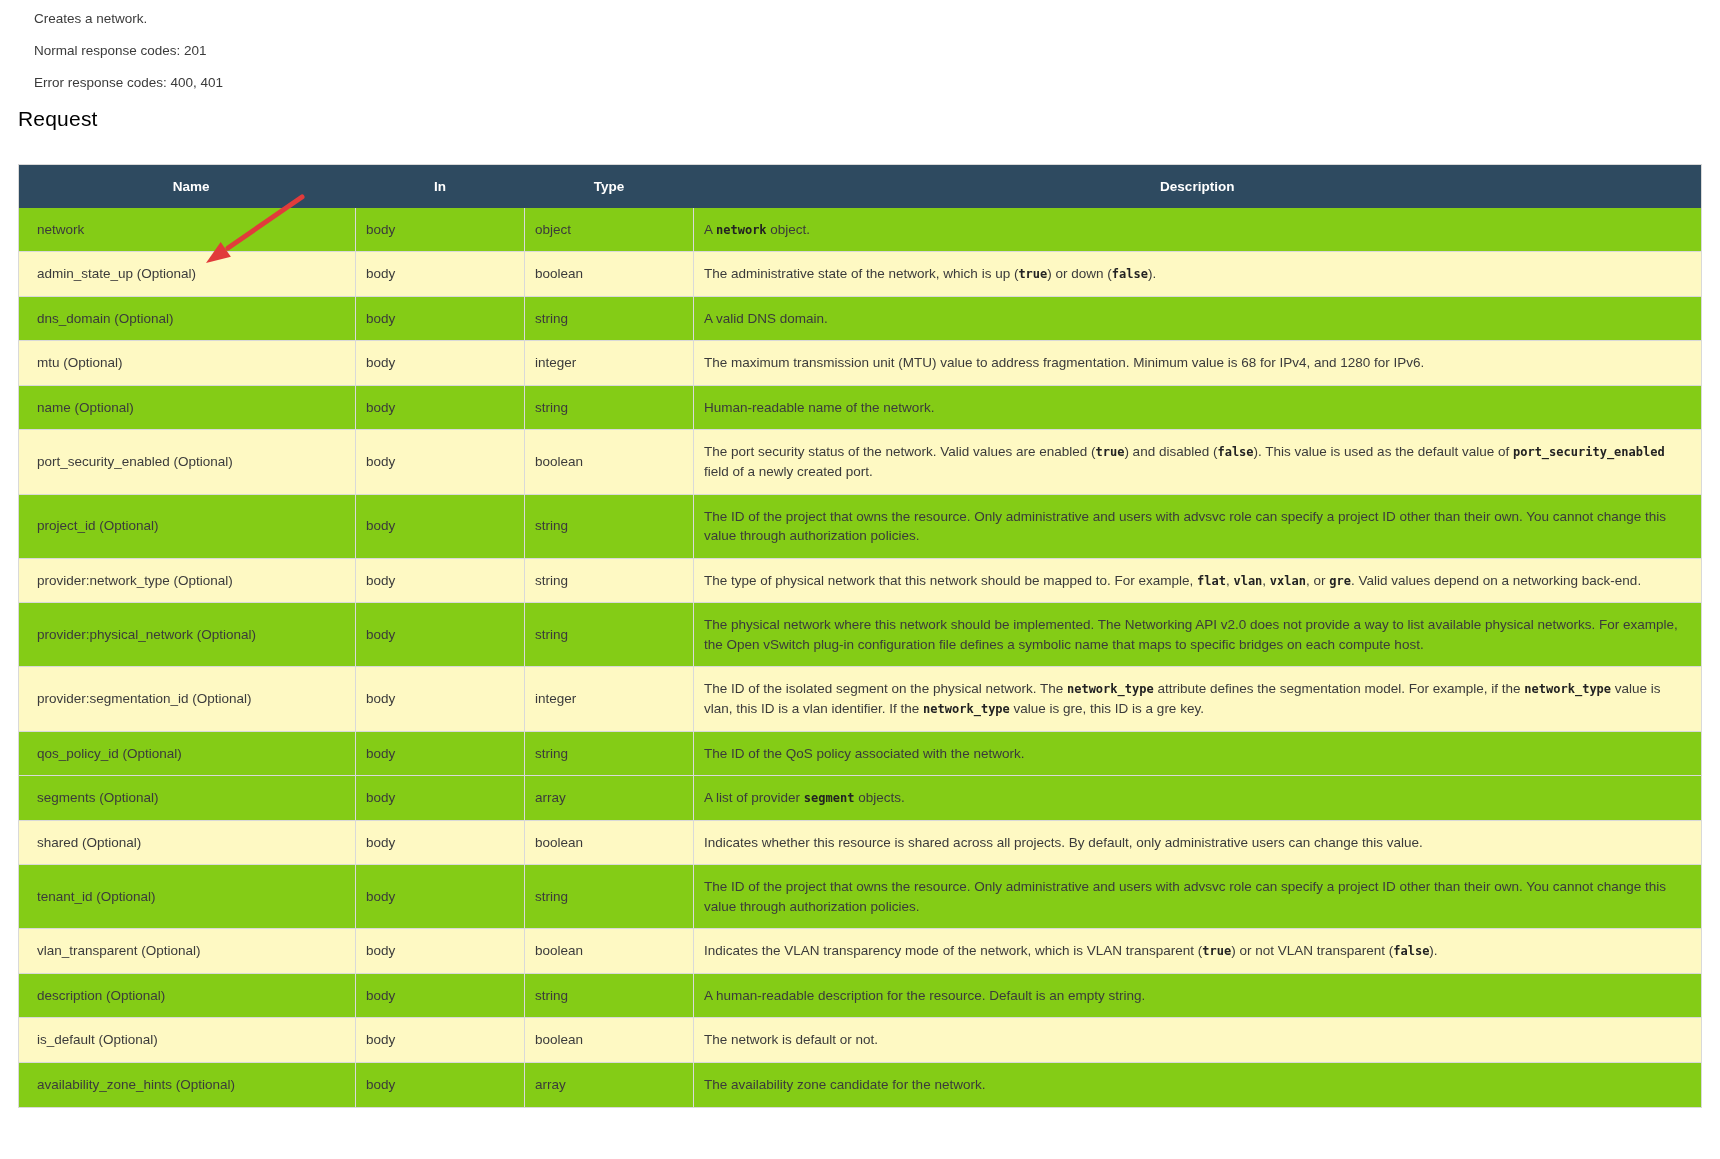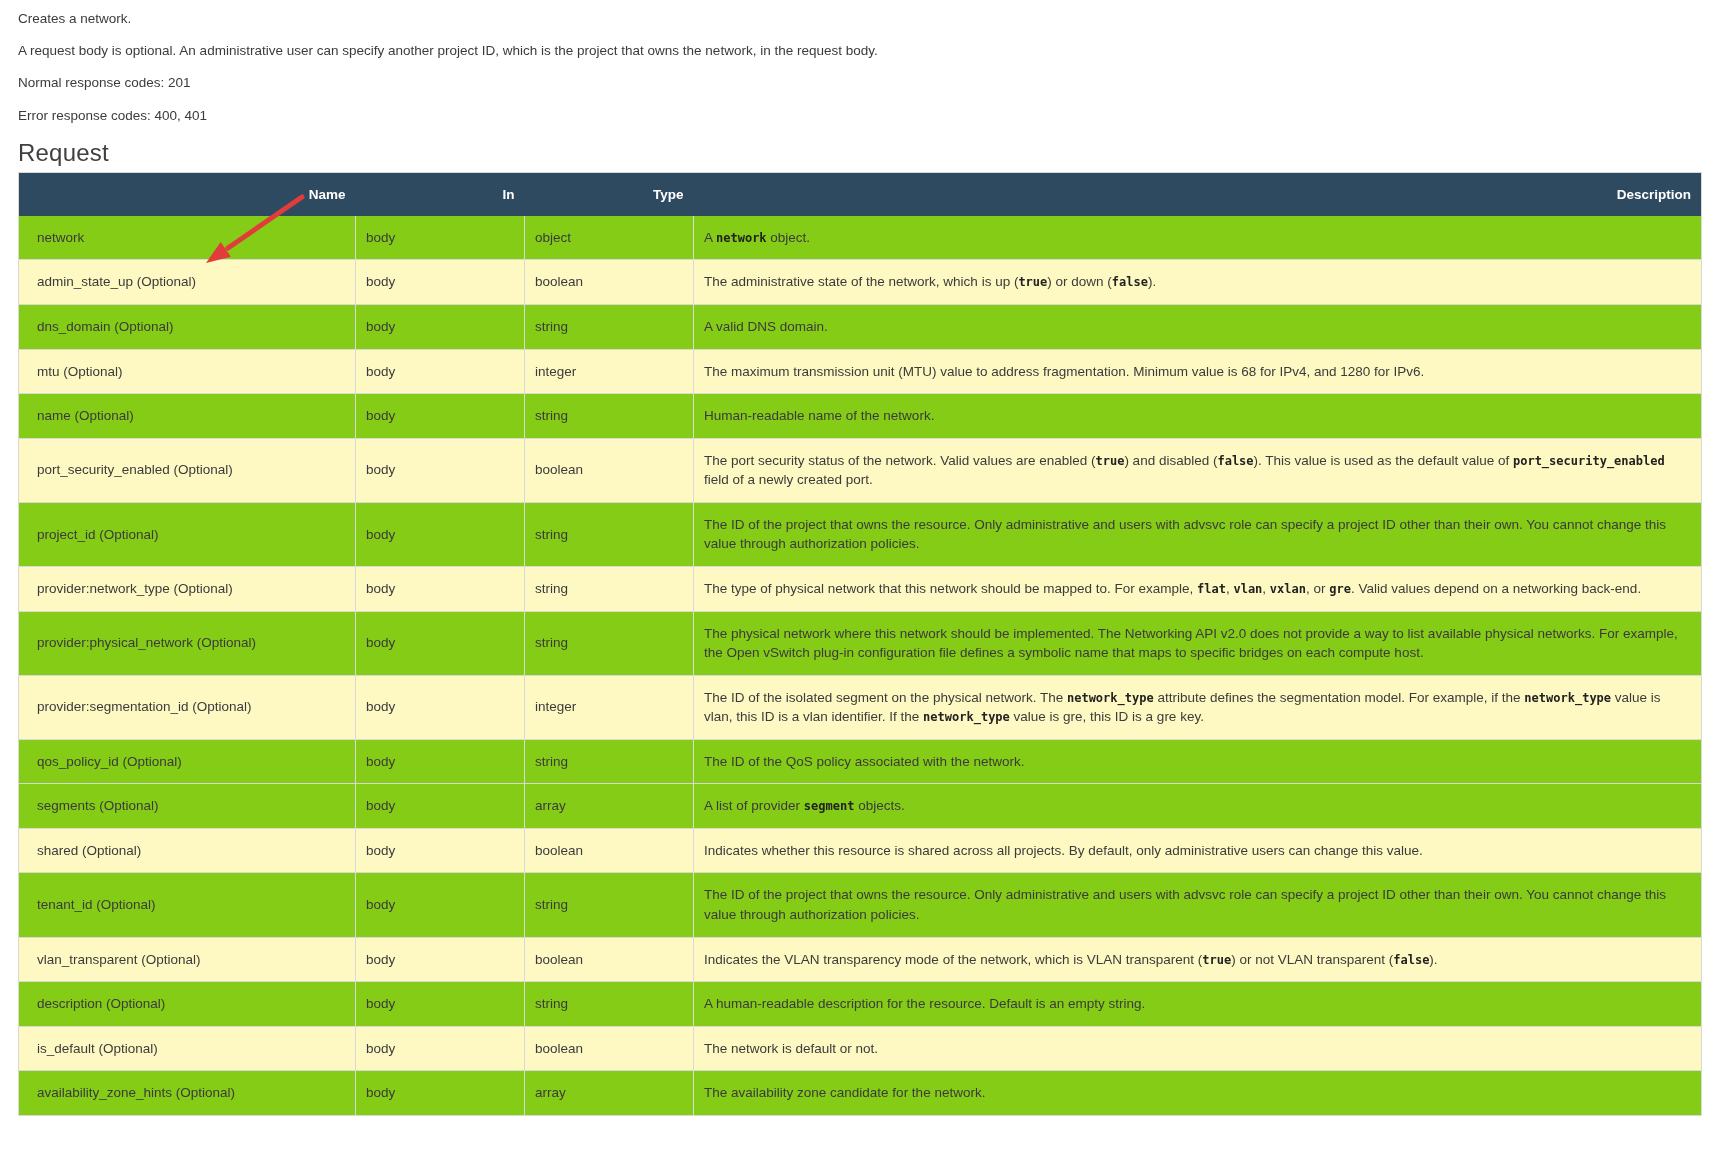--- a/index.html
+++ b/index.html
@@ -3,32 +3,32 @@
 <meta charset="utf-8">
 <style>
   * { box-sizing: border-box; }
   html, body { margin: 0; padding: 0; background: #ffffff; }
   body {
     width: 1720px; height: 1159px; overflow: hidden; position: relative;
     font-family: "Liberation Sans", sans-serif;
     color: #3b3b3b; font-size: 13.5px;
   }
   .content { padding: 10px 18px 0 18px; }
-  .intro p { margin: 0 0 14px 0; line-height: 1.35; }
+  .intro p { margin: 0 0 14px 16px; line-height: 1.35; }
   h2.section-title {
-    font-size: 24px; font-weight: 400; color: #404040;
-    margin: 6px 0 5px 0; letter-spacing: 0.2px;
+    font-size: 21px; font-weight: 400; color: #000000;
+    margin: 6px 0 33px 0; letter-spacing: 0.2px;
   }
   table.params {
     width: 100%; border-collapse: collapse; table-layout: fixed;
     border: 1px solid #d9d9d9;
   }
   table.params th {
     background: #2e4a60; color: #ffffff; font-weight: 700;
-    text-align: right; padding: 14px 10px; font-size: 13.5px;
+    text-align: center; padding: 14px 10px; font-size: 13.5px;
     border: none;
   }
   table.params th:first-child { padding-left: 18px; }
   table.params td {
     padding: 12px 10px; vertical-align: middle; line-height: 1.45;
     border-top: 1px solid #d9d9d9; border-left: 1px solid #d9d9d9;
   }
   table.params td:first-child { border-left: none; padding-left: 18px; }
   tr.row-odd  td { background: #84cc16; }
   tr.row-even td { background: #fef9c3; }
@@ -38,21 +38,20 @@
     font-weight: 700; font-size: 12px; color: #222222;
   }
   .arrow-overlay { position: absolute; left: 170px; top: 185px; pointer-events: none; }
 </style>
 </head>
 <body>
 
 <div class="content">
   <div class="intro">
     <p>Creates a network.</p>
-    <p>A request body is optional. An administrative user can specify another project ID, which is the project that owns the network, in the request body.</p>
     <p>Normal response codes: 201</p>
     <p>Error response codes: 400, 401</p>
   </div>
 
   <h2 class="section-title">Request</h2>
 
   <table class="params">
     <colgroup>
       <col style="width:337px">
         <col style="width:169px">

